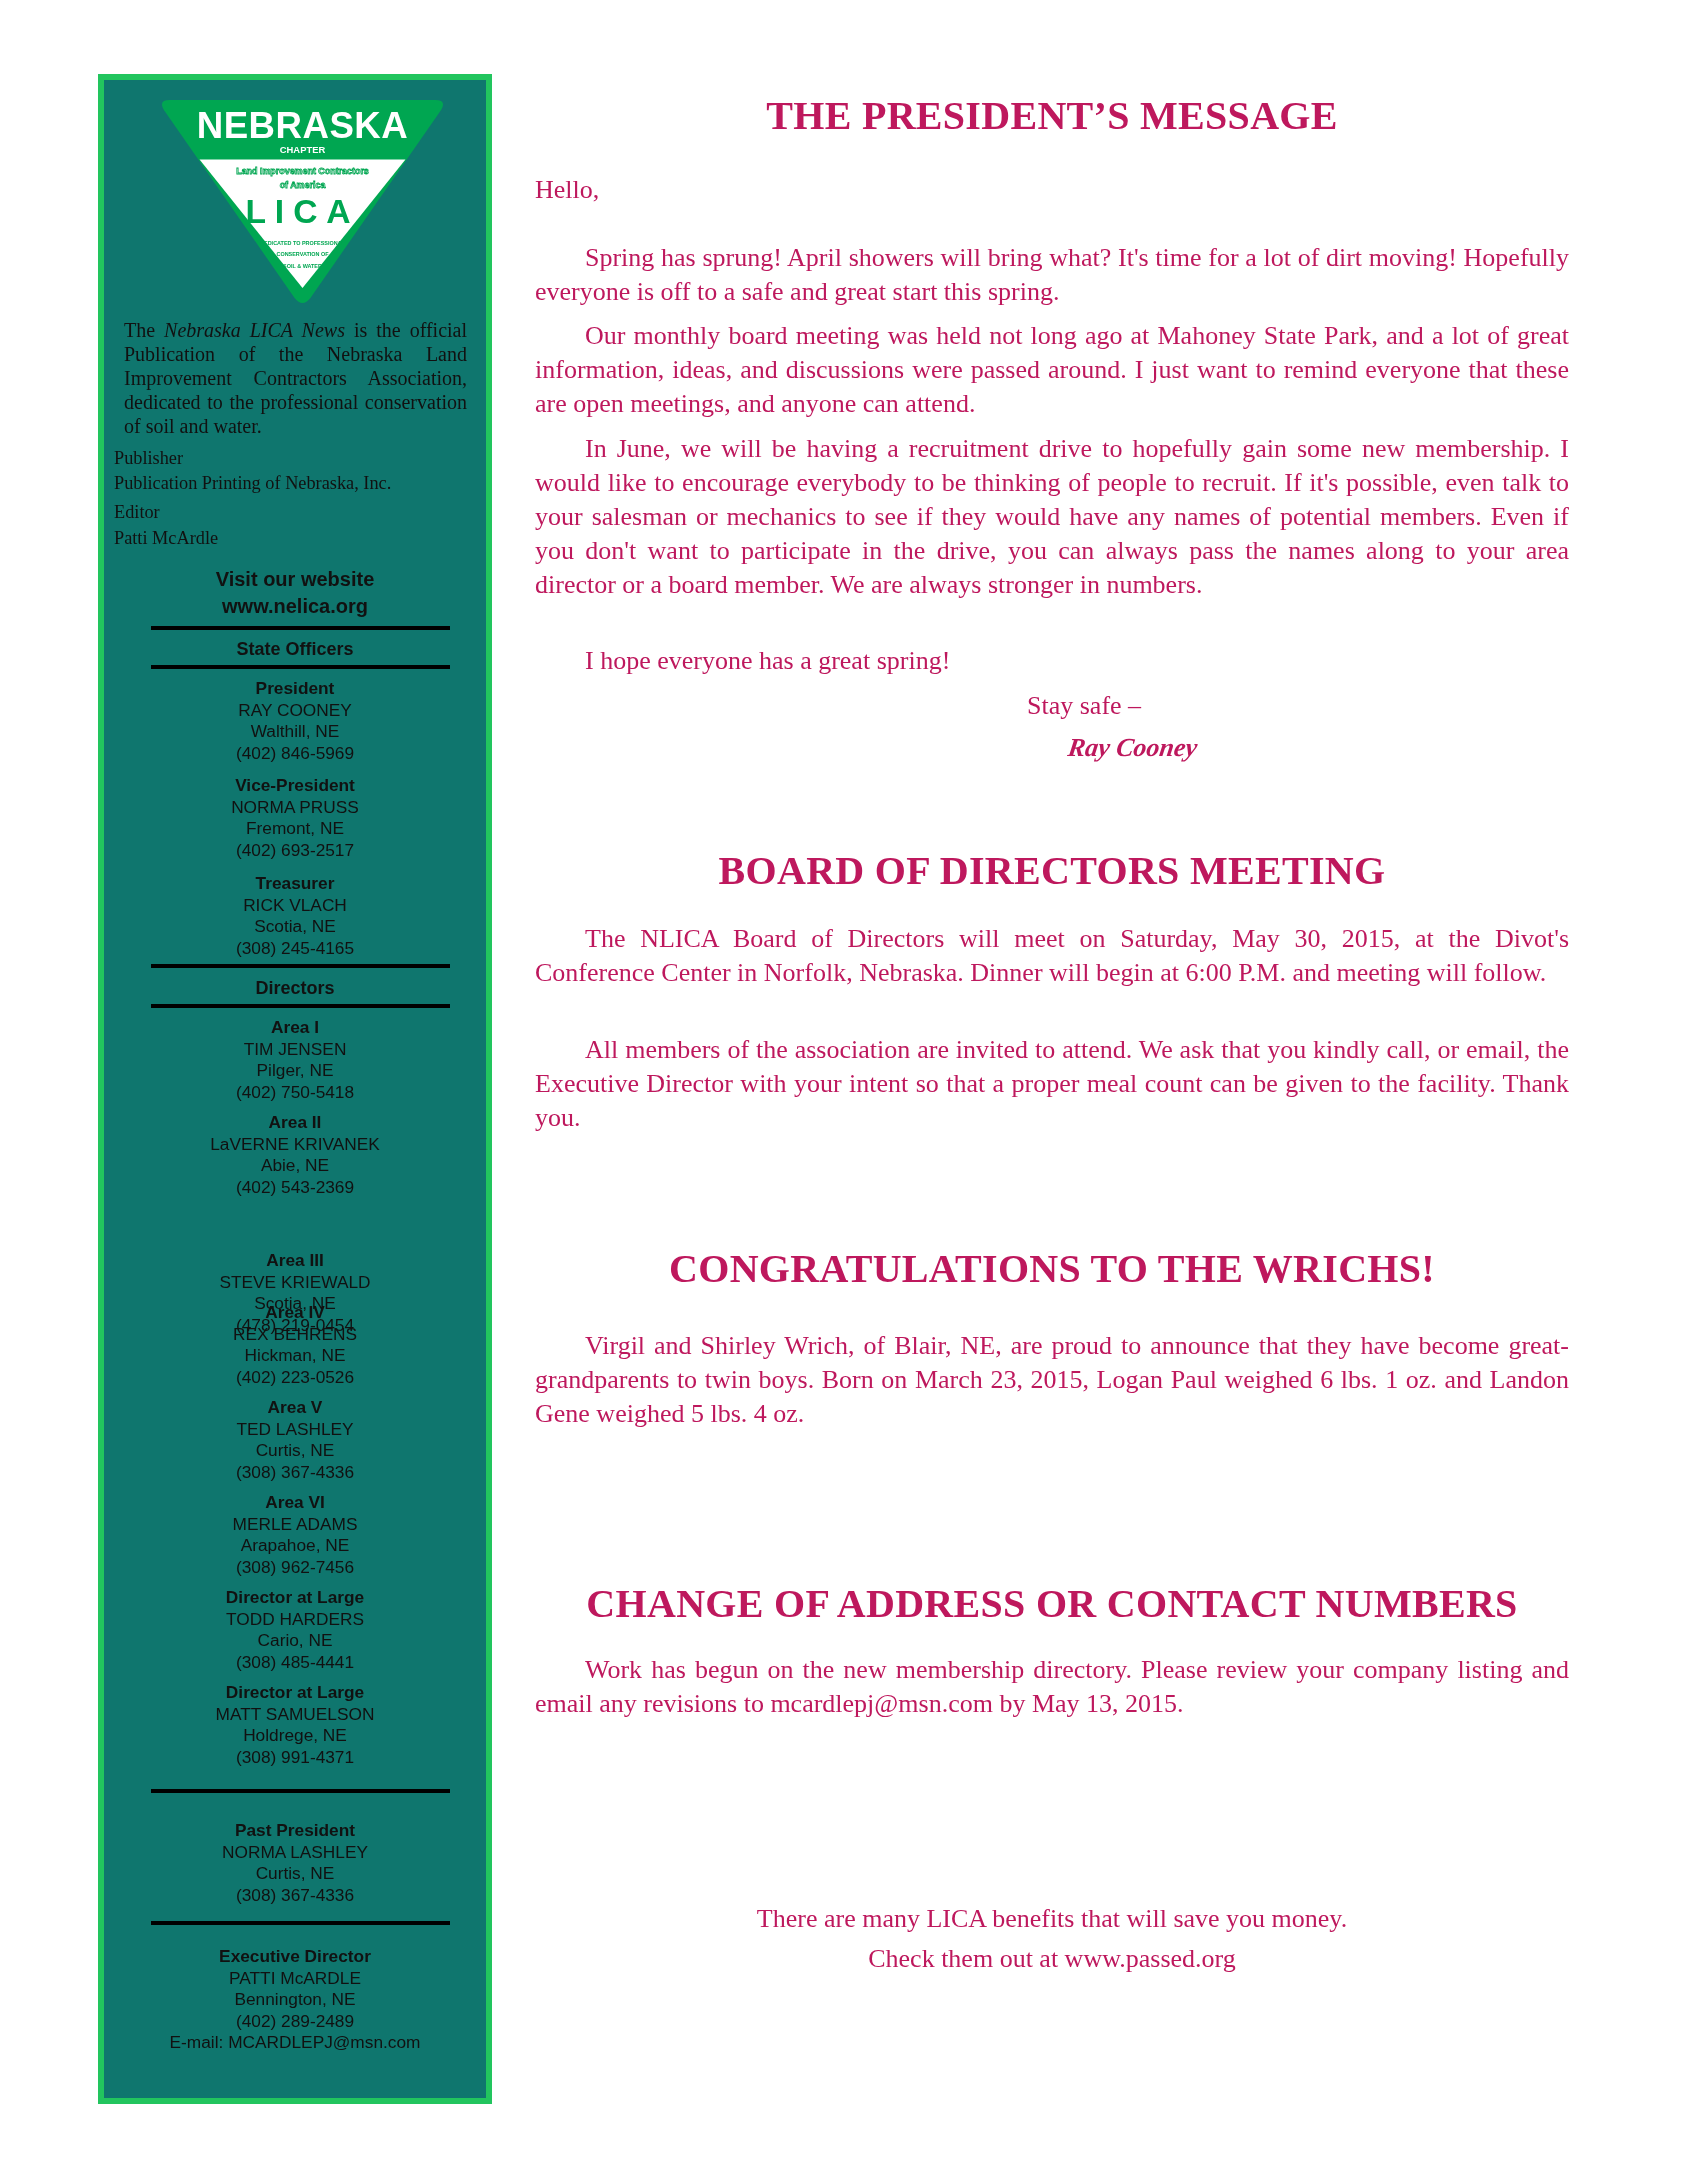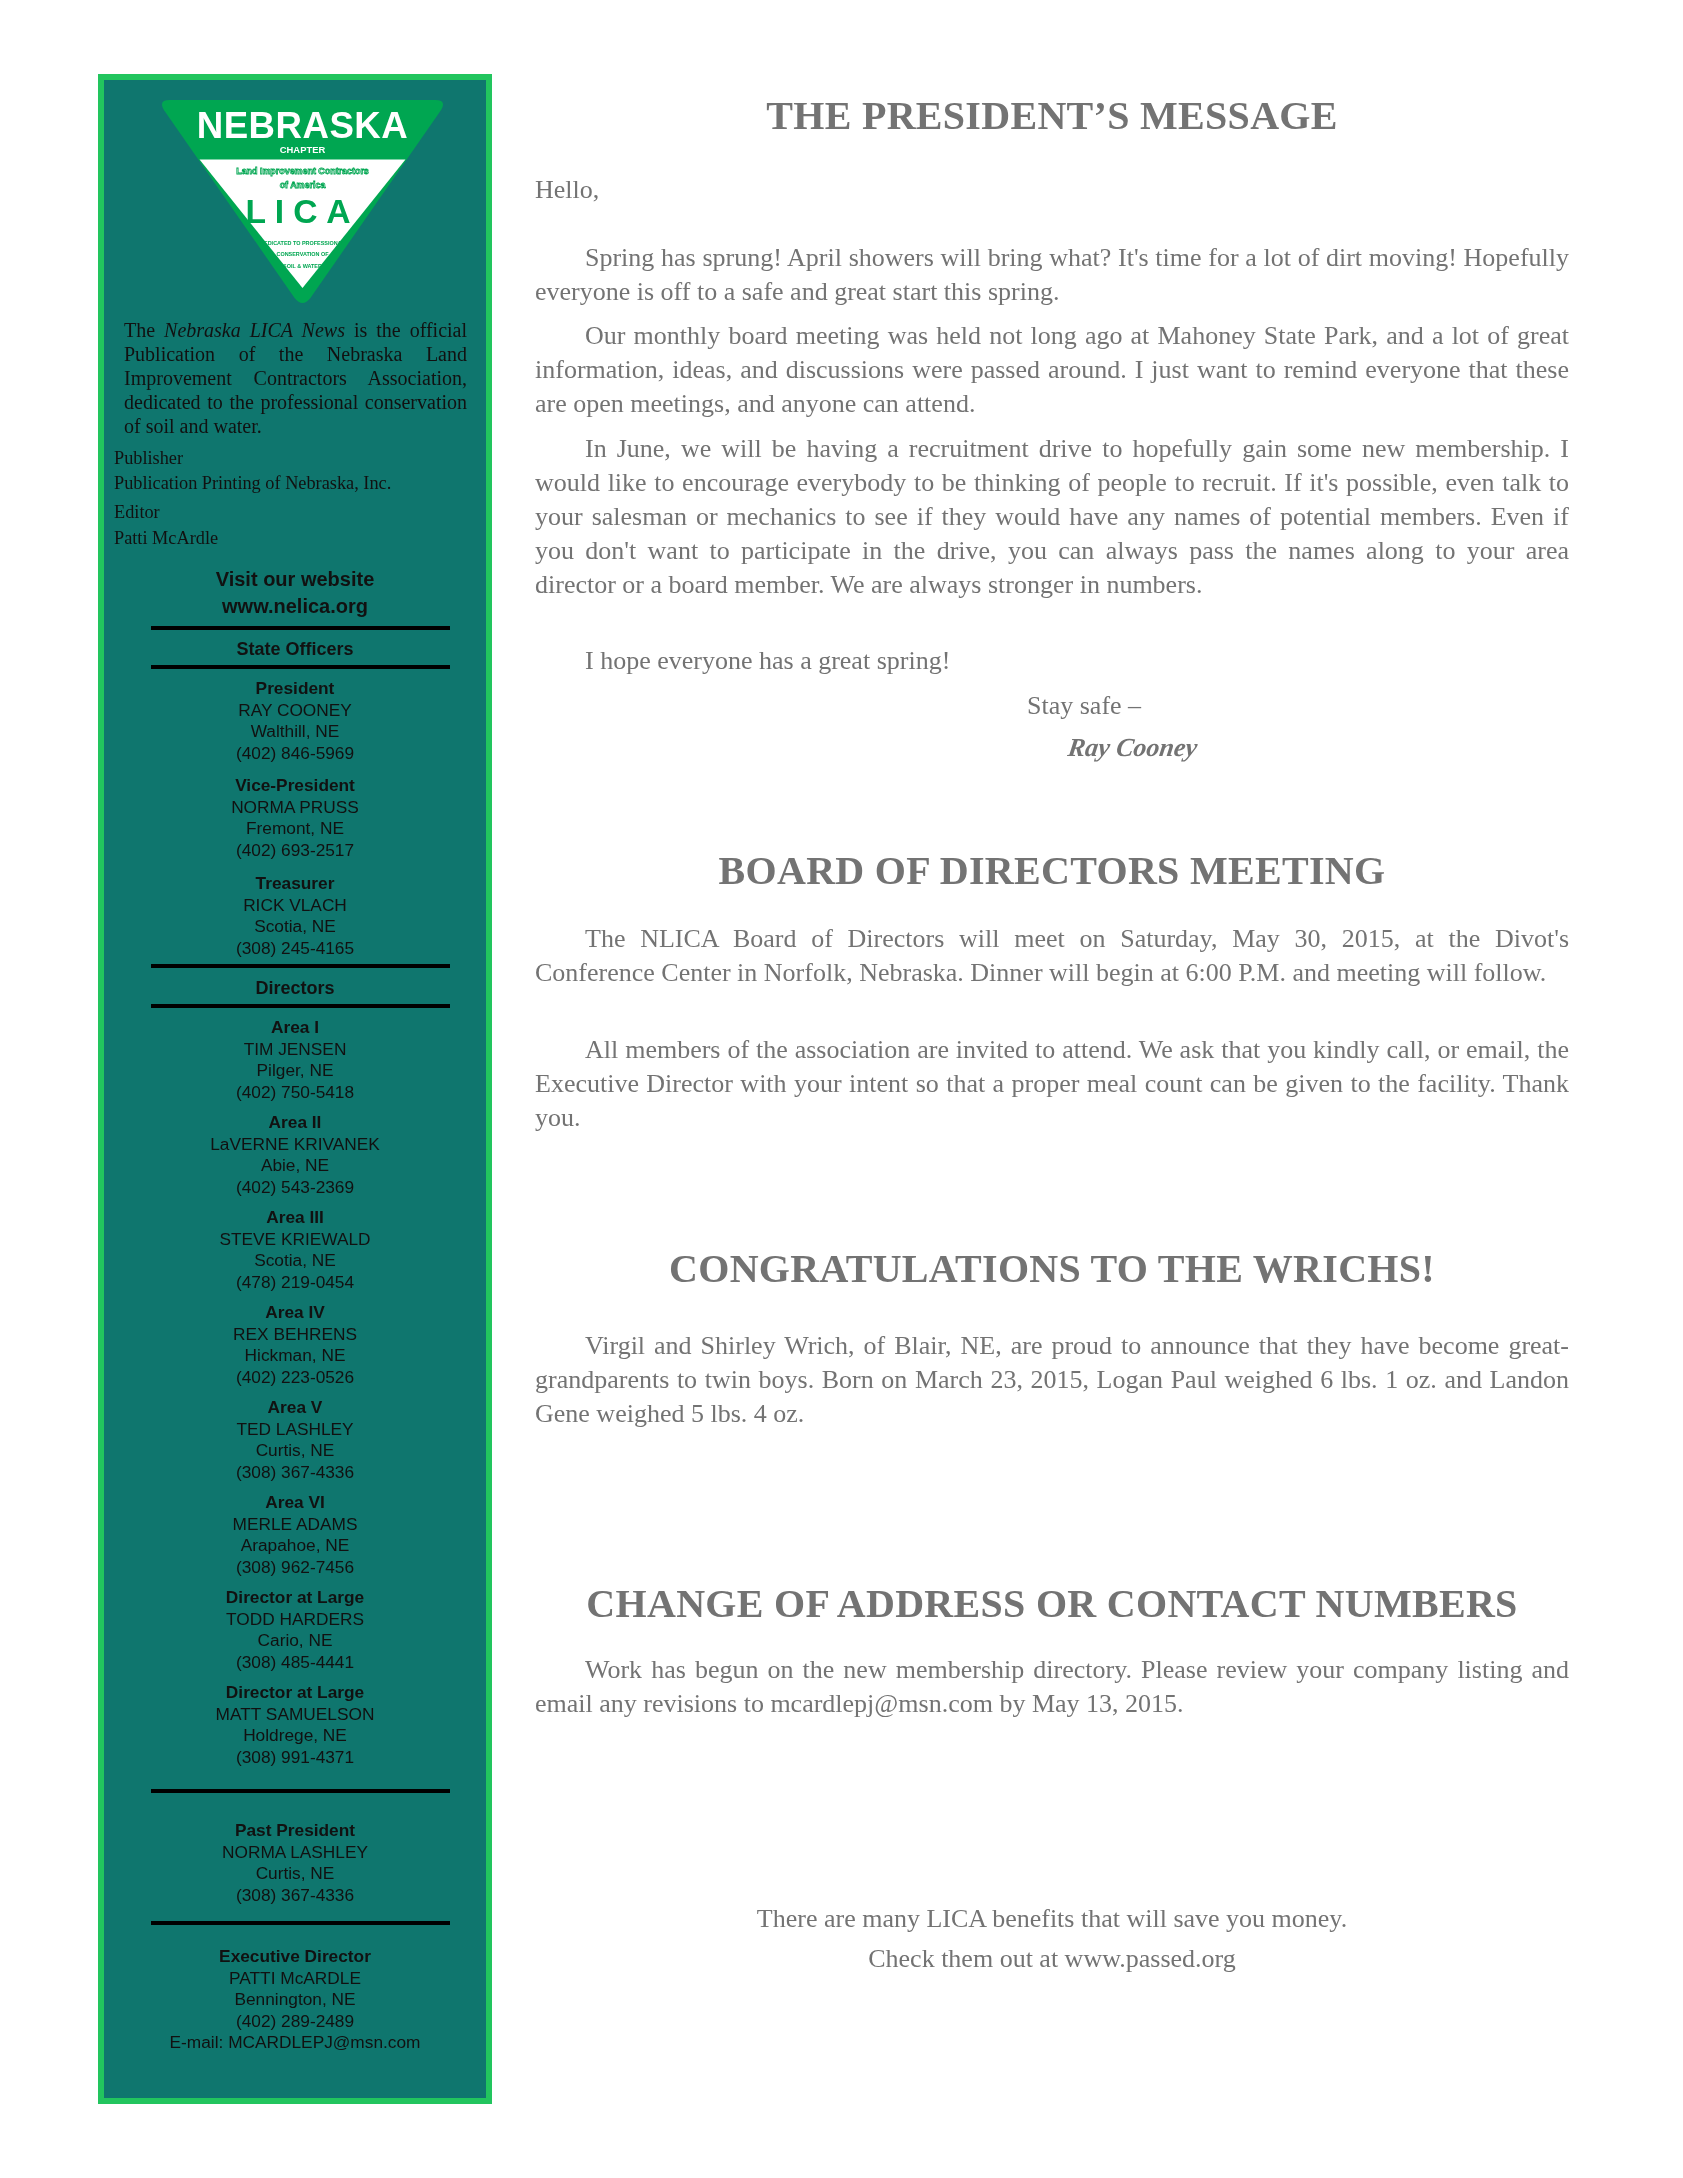--- a/index.html
+++ b/index.html
@@ -28,21 +28,21 @@
     position:absolute; left:10px; width:362px; text-align:center;
     font-family:"Liberation Sans", sans-serif; font-weight:bold; font-size:18px; line-height:22px;
   }
   .officer {
     position:absolute; left:10px; width:362px; text-align:center;
     font-family:"Liberation Sans", sans-serif; font-size:17.3px; line-height:21.6px;
   }
   .officer .role { font-weight:bold; }
   .main {
     position:absolute; left:535px; top:0; width:1034px; height:2178px;
-    font-family:"Liberation Serif", serif; font-size:26px; color:#737373;
+    font-family:"Liberation Serif", serif; font-size:26px; color:#be185d;
   }
   .h {
     position:absolute; left:0; width:1034px; text-align:center;
     font-family:"Liberation Serif", serif; font-weight:bold; font-size:40px; line-height:53px;
     letter-spacing:0.3px;
   }
   .p {
     position:absolute; left:0; width:1034px; line-height:34px;
     text-align:justify; text-indent:50px;
   }
@@ -114,21 +114,21 @@
     <div>TIM JENSEN</div>
     <div>Pilger, NE</div>
     <div>(402) 750-5418</div>
   </div>
   <div class="officer" style="top:1032px;">
     <div class="role">Area II</div>
     <div>LaVERNE KRIVANEK</div>
     <div>Abie, NE</div>
     <div>(402) 543-2369</div>
   </div>
-  <div class="officer" style="top:1127px;">
+  <div class="officer" style="top:1170px;">
     <div class="role">Area III</div>
     <div>STEVE KRIEWALD</div>
     <div>Scotia, NE</div>
     <div>(478) 219-0454</div>
   </div>
   <div class="officer" style="top:1222px;">
     <div class="role">Area IV</div>
     <div>REX BEHRENS</div>
     <div>Hickman, NE</div>
     <div>(402) 223-0526</div>

